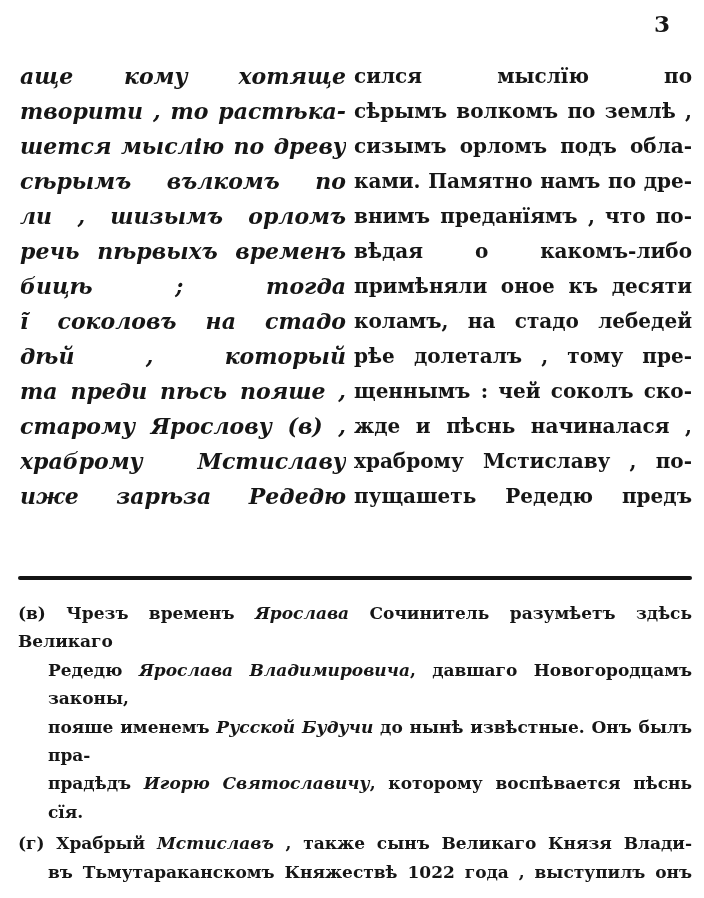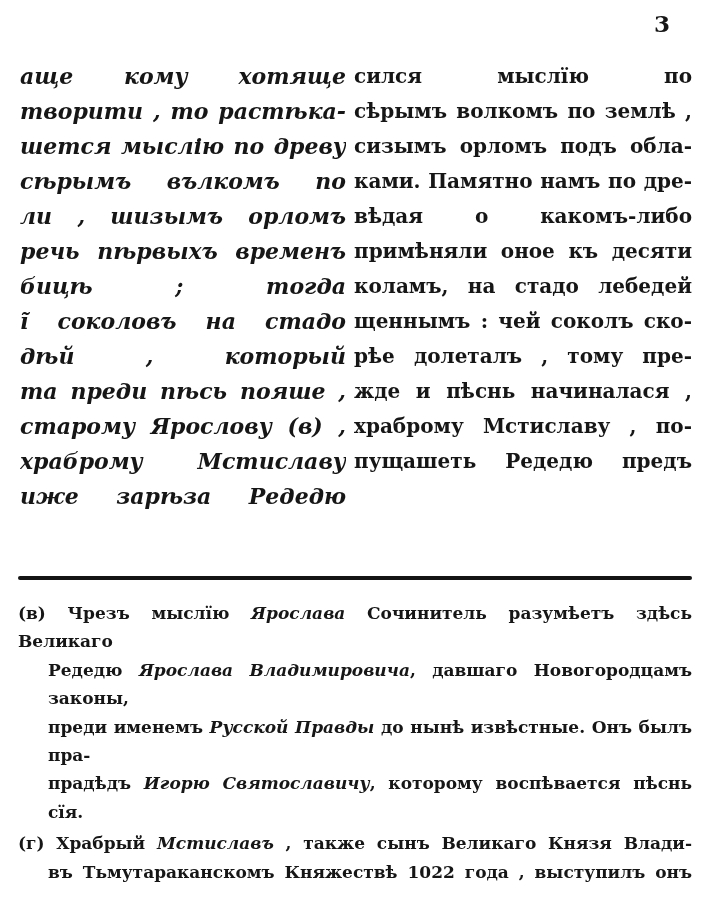--- a/index.html
+++ b/index.html
@@ -96,38 +96,39 @@
         <div class="line"><span>та преди пѣсь пояше ,</span></div>
         <div class="line"><span>старому Ярослову (в) ,</span></div>
         <div class="line"><span>храброму Мстиславу (г),</span></div>
         <div class="line"><span>иже зарѣза Редедю предъ</span></div>
       </div>
     <div class="col col-right">
         <div class="line"><span>сился мыслїю по деревьямъ,</span></div>
         <div class="line"><span>сѣрымъ волкомъ по землѣ ,</span></div>
         <div class="line"><span>сизымъ орломъ подъ обла-</span></div>
         <div class="line"><span>ками. Памятно намъ по дре-</span></div>
+        <div class="line"><span>внимъ преданїямъ , что по-</span></div>
         <div class="line"><span>вѣдая о какомъ-либо сраженїи,</span></div>
         <div class="line"><span>примѣняли оное къ десяти со-</span></div>
         <div class="line"><span>коламъ, на стадо лебедей пу-</span></div>
+        <div class="line"><span>рѣе долеталъ , тому пре-</span></div>
         <div class="line"><span>щеннымъ : чей соколъ ско-</span></div>
-        <div class="line"><span>рѣе долеталъ , тому пре-</span></div>
         <div class="line"><span>жде и пѣснь начиналася , ли-</span></div>
         <div class="line"><span>храброму Мстиславу , по-</span></div>
         <div class="line"><span>пущашеть Редедю предъ</span></div>
       </div>
   </div>
 
   <div class="rule"></div>
 
   <div class="footnotes">
     <div class="fn-group">
-        <div class="line"><span>(в) Чрезъ мыслїю </span><span class="it">Ярослава</span><span> Сочинитель разумѣетъ здѣсь Великаго</span></div>
+        <div class="line"><span>(в) Чрезъ временъ </span><span class="it">Ярослава</span><span> Сочинитель разумѣетъ здѣсь Великаго</span></div>
         <div class="line indent"><span>Редедю </span><span class="it">Ярослава Владимировича</span><span>, давшаго Новогородцамъ законы,</span></div>
-        <div class="line indent"><span>преди именемъ </span><span class="it">Русской Правды</span><span> до нынѣ извѣстные. Онъ былъ пра-</span></div>
+        <div class="line indent"><span>пояше именемъ </span><span class="it">Русской Будучи</span><span> до нынѣ извѣстные. Онъ былъ пра-</span></div>
         <div class="line indent"><span>прадѣдъ </span><span class="it">Игорю Святославичу</span><span>, которому воспѣвается пѣснь сїя.</span></div>
       </div>
     <div class="fn-group">
         <div class="line"><span>(г) Храбрый </span><span class="it">Мстиславъ</span><span> , также сынъ Великаго Князя Влади-</span></div>
         <div class="line indent"><span>въ Тьмутараканскомъ Княжествѣ 1022 года , выступилъ онъ</span></div>
       </div>
   </div>
 
 </div>
 

